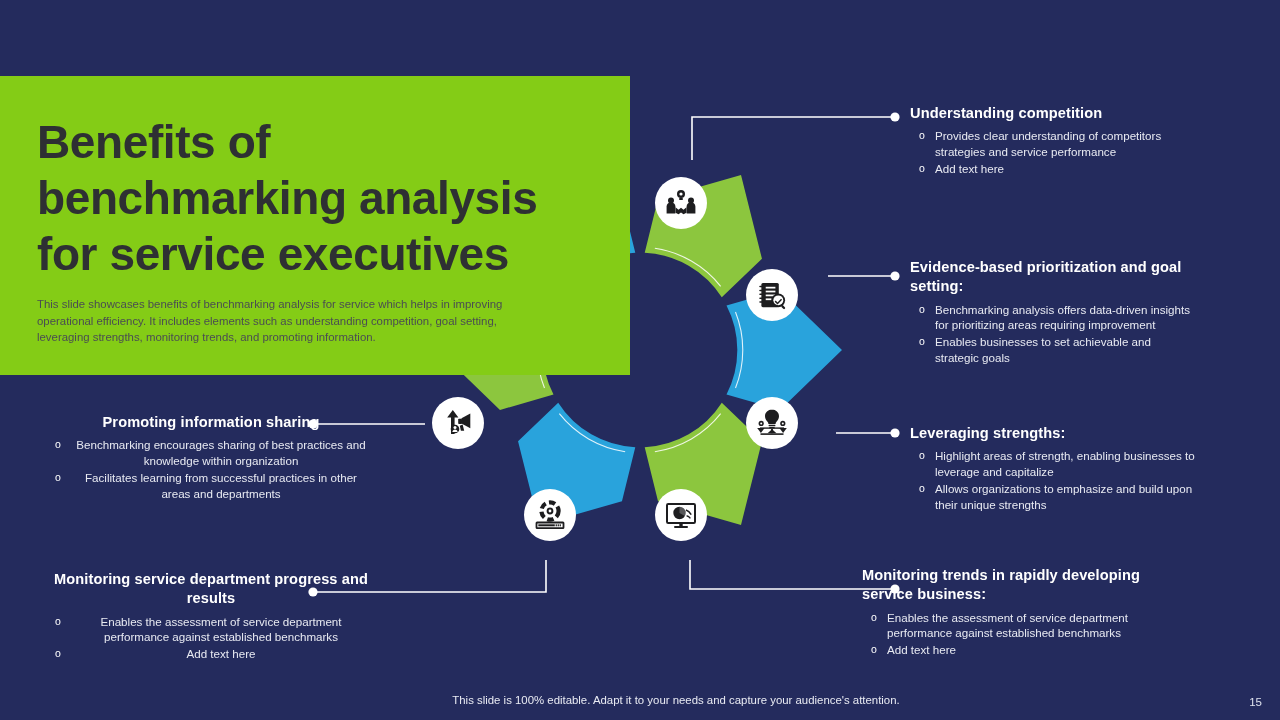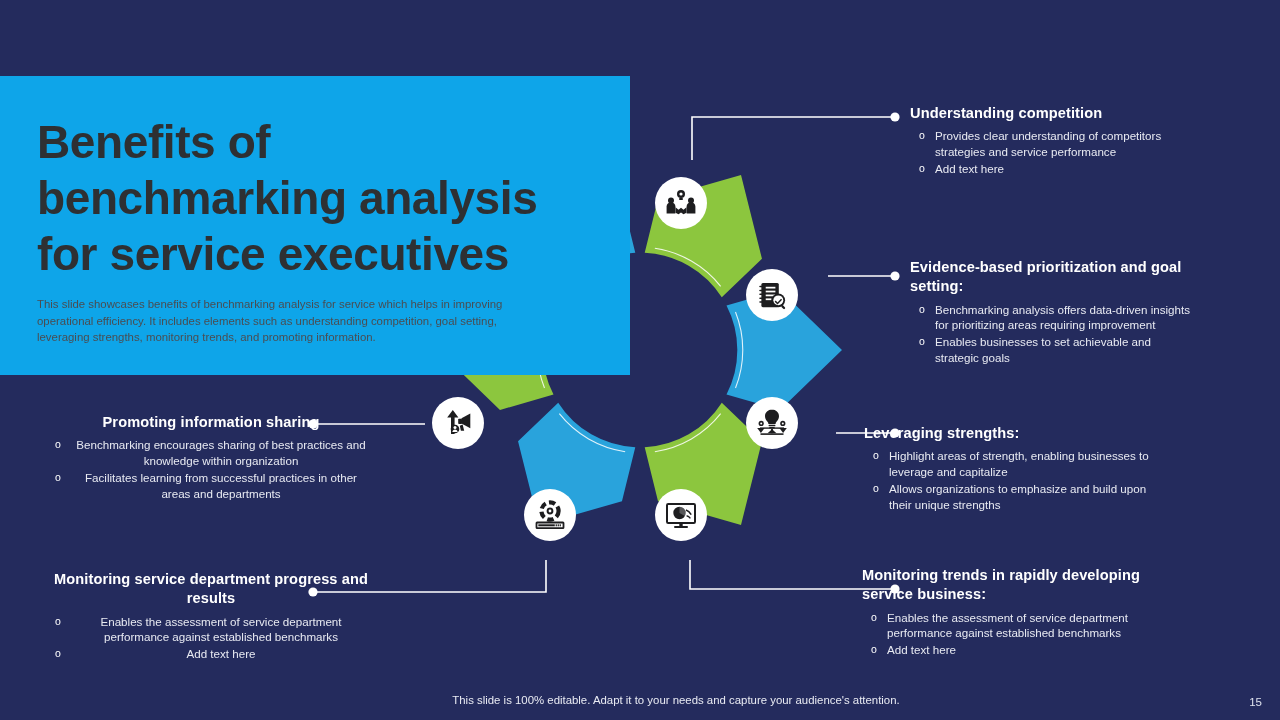--- a/index.html
+++ b/index.html
@@ -8,21 +8,21 @@
     width:1280px;height:720px;overflow:hidden;
     background:#242b5d;
     font-family:"Liberation Sans", sans-serif;
     position:relative;
   }
   #slide{position:absolute;inset:0;width:1280px;height:720px;}
 
   
   .title-card{
     position:absolute;left:0;top:76px;width:630px;height:299px;
-    background:#0ea5e9;
+    background:#84cc16;
     box-sizing:border-box;
     padding:38px 46px 0 37px;
     z-index:40;
   }
   .title-card h1{
     margin:0;
     font-size:46px;
     line-height:1.22;
     font-weight:bold;
     color:#2e3033;
@@ -62,21 +62,21 @@
     content:"o";
     position:absolute;left:4px;top:0;
     font-size:10.5px;
     color:#ffffff;
   }
   .callout.left{text-align:center;}
 
   
   #cal-understanding{left:910px;top:104px;width:290px;}
   #cal-evidence{left:910px;top:258px;width:290px;}
-  #cal-leveraging{left:864px;top:424px;width:290px;}
+  #cal-leveraging{left:910px;top:424px;width:290px;}
   #cal-trends{left:862px;top:566px;width:290px;}
   
   #cal-promoting{left:46px;top:413px;width:330px;}
   #cal-monitor{left:46px;top:570px;width:330px;}
 
   
   #connectors{position:absolute;left:0;top:0;width:1280px;height:720px;z-index:20;}
 
   
   #donut{position:absolute;left:400px;top:110px;width:480px;height:480px;z-index:10;}

